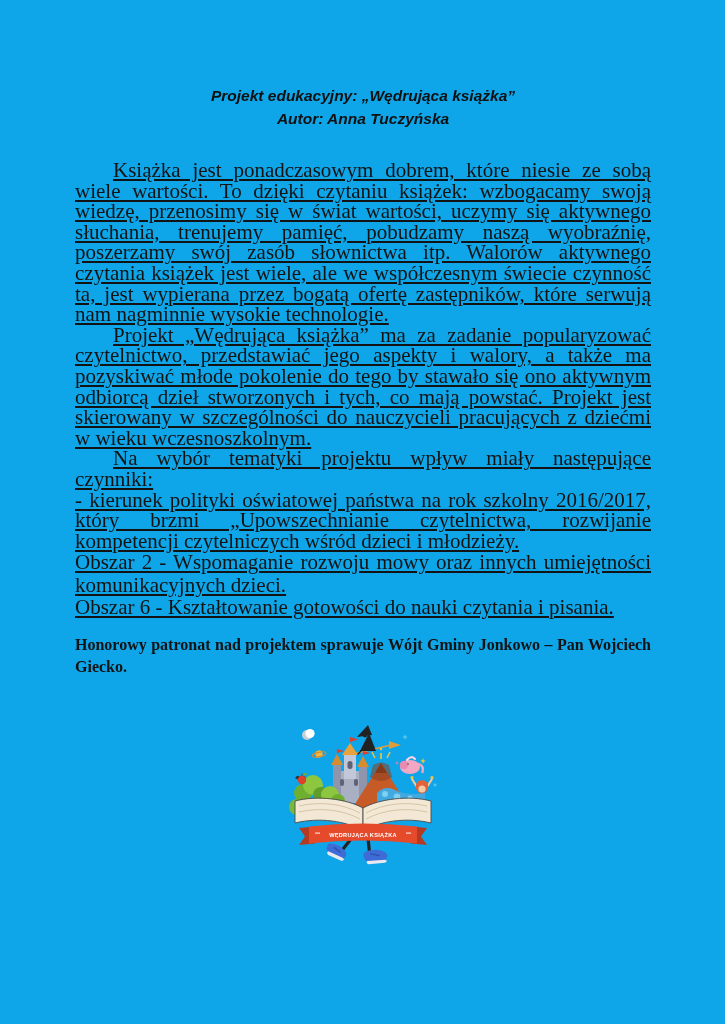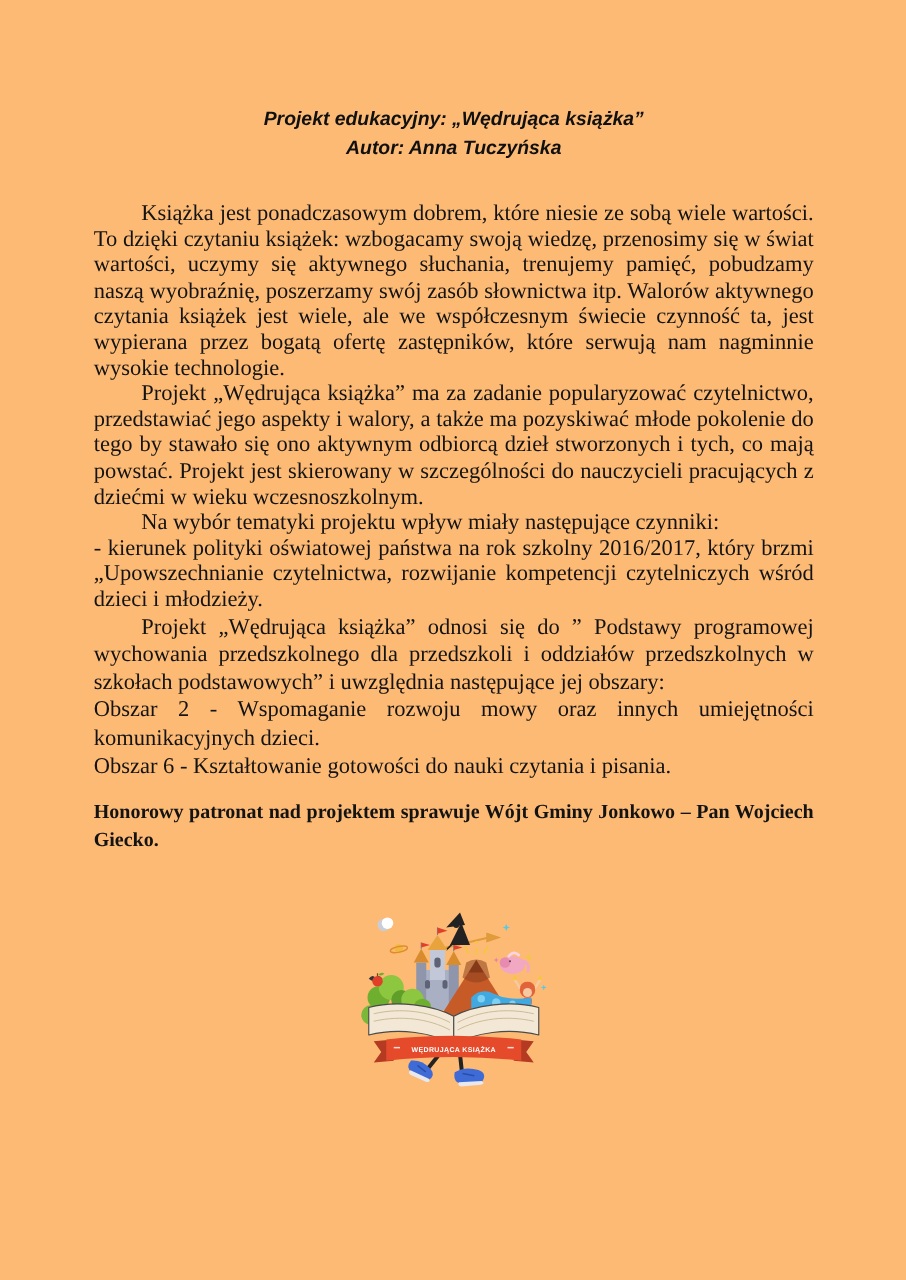--- a/index.html
+++ b/index.html
@@ -1,21 +1,21 @@
 <!DOCTYPE html>
 <html lang="pl"><head>
 <meta charset="utf-8">
 <style>
   * { box-sizing: border-box; }
   html, body { margin: 0; padding: 0; background: #ffffff; }
   .page {
     position: relative;
     width: 725px;
     height: 1024px;
-    background: #fdba74;
+    background: #0ea5e9;
     overflow: hidden;
     color: #131313;
     font-family: "Liberation Serif", serif;
   }
   .content {
     position: absolute;
     top: 84px;
     left: 75px;
     width: 576px;
   }
@@ -23,22 +23,23 @@
     text-align: center;
     font-family: "Liberation Sans", sans-serif;
     font-weight: bold;
     font-style: italic;
     font-size: 15.5px;
     line-height: 23px;
     color: #101010;
   }
   .body-text {
     margin-top: 30px;
-    font-size: 18px;
+    font-size: 21px;
     text-align: justify;
+    text-decoration: underline;
   }
   .body-text p {
     margin: 0;
     line-height: 20.6px;
   }
   .body-text p.indent { text-indent: 38px; }
   .body-text p.spaced { line-height: 22.3px; }
   .patronage {
     font-weight: bold;
     line-height: 22.3px;
@@ -66,21 +67,20 @@
     <div class="doc-title-block">
       <div>Projekt edukacyjny: „Wędrująca książka”</div>
       <div>Autor: Anna Tuczyńska</div>
     </div>
 
     <div class="body-text">
       <p class="indent">Książka jest ponadczasowym dobrem, które niesie ze sobą wiele wartości. To dzięki czytaniu książek: wzbogacamy swoją wiedzę, przenosimy się w świat wartości, uczymy się aktywnego słuchania, trenujemy pamięć, pobudzamy naszą wyobraźnię, poszerzamy swój zasób słownictwa itp. Walorów aktywnego czytania książek jest wiele, ale we współczesnym świecie czynność ta, jest wypierana przez bogatą ofertę zastępników, które serwują nam nagminnie wysokie technologie.</p>
       <p class="indent">Projekt „Wędrująca książka” ma za zadanie popularyzować czytelnictwo, przedstawiać jego aspekty i walory, a także ma pozyskiwać młode pokolenie do tego by stawało się ono aktywnym odbiorcą dzieł stworzonych i tych, co mają powstać. Projekt jest skierowany w szczególności do nauczycieli pracujących z dziećmi w wieku wczesnoszkolnym.</p>
       <p class="indent">Na wybór tematyki projektu wpływ miały następujące czynniki:</p>
       <p>- kierunek polityki oświatowej państwa na rok szkolny 2016/2017, który brzmi „Upowszechnianie czytelnictwa, rozwijanie kompetencji czytelniczych wśród dzieci i młodzieży.</p>
-      <p class="indent spaced">Projekt „Wędrująca książka” odnosi się do ” Podstawy programowej wychowania przedszkolnego dla przedszkoli i oddziałów przedszkolnych w szkołach podstawowych” i uwzględnia następujące jej obszary:</p>
       <p class="spaced">Obszar 2 - Wspomaganie rozwoju mowy oraz innych umiejętności komunikacyjnych dzieci.</p>
       <p class="spaced">Obszar 6 - Kształtowanie gotowości do nauki czytania i pisania.</p>
     </div>
 
     <p class="patronage">Honorowy patronat nad projektem sprawuje Wójt Gminy Jonkowo – Pan Wojciech Giecko.</p>
 
     <div class="logo-wrap">
       <svg width="172" height="150" viewBox="0 0 172 150" xmlns="http://www.w3.org/2000/svg">
 
         <g>

